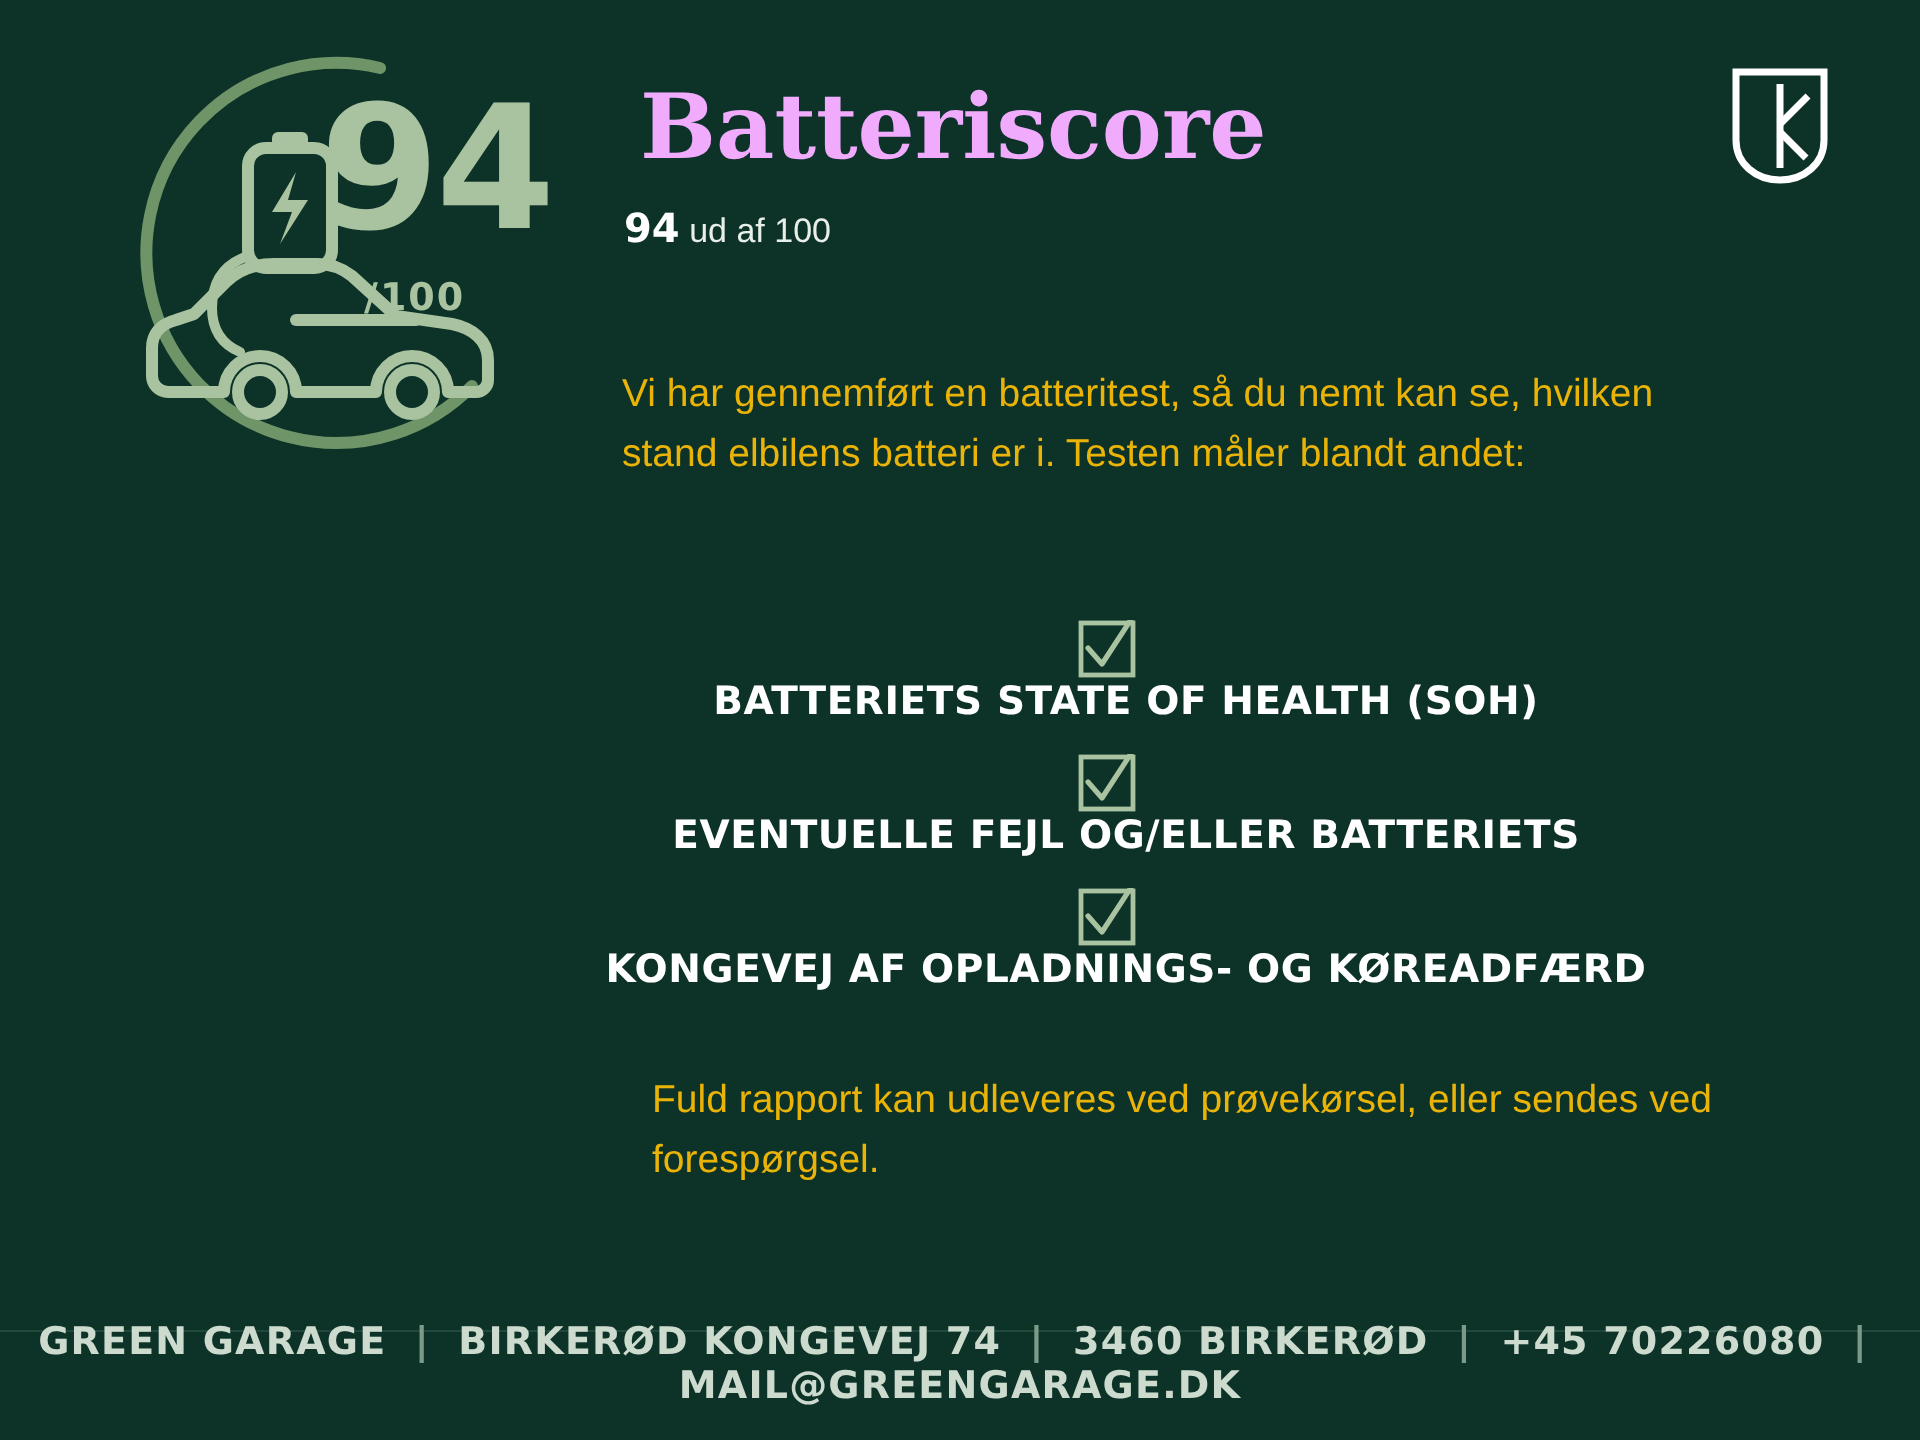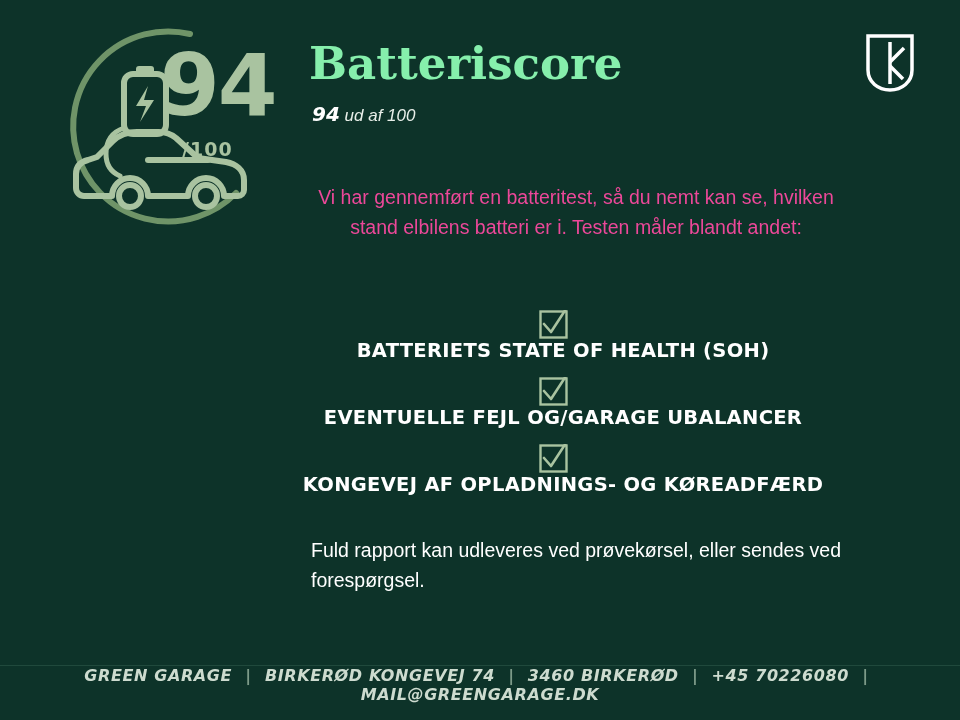--- a/index.html
+++ b/index.html
@@ -52,37 +52,36 @@
     font-family: "DejaVu Sans", sans-serif;
     font-weight: bold;
     font-size: 19px;
     letter-spacing: 1px;
     color: #a9c3a0;
   }
 
   
   .title {
     position: absolute;
-    left: 309px;
+    left: 320px;
     top: 38px;
     font-family: "DejaVu Serif", serif;
     font-weight: bold;
     font-size: 45px;
     line-height: 52px;
-    color: #86efac;
+    color: #f0abfc;
     letter-spacing: 0px;
     text-align: right;
   }
   .subtitle {
     position: absolute;
     left: 312px;
     top: 102px;
     font-size: 17px;
     color: #e8efe9;
-    font-style: italic;
   }
   .subtitle .big {
     font-family: "DejaVu Sans", sans-serif;
     font-weight: bold;
     font-size: 20px;
     color: #ffffff;
   }
 
   
   .logo {
@@ -94,22 +93,21 @@
   }
 
   
   .intro {
     position: absolute;
     left: 311px;
     top: 182px;
     width: 530px;
     font-size: 19.5px;
     line-height: 30px;
-    color: #ec4899;
-    text-align: center;
+    color: #eab308;
   }
 
   
   .checklist {
     position: absolute;
     left: 263px;
     top: 310px;
     width: 600px;
   }
   .check-row {
@@ -134,49 +132,48 @@
     font-weight: bold;
     font-size: 19.5px;
     letter-spacing: 0.3px;
     color: #ffffff;
     white-space: nowrap;
   }
 
   
   .outro {
     position: absolute;
-    left: 311px;
+    left: 326px;
     top: 535px;
     width: 540px;
     font-size: 19.5px;
     line-height: 30px;
-    color: #ffffff;
+    color: #eab308;
   }
 
   
   .footer-rule {
     position: absolute;
     left: 0;
     right: 0;
     bottom: 54px;
     height: 1px;
     background: #20493c;
   }
   .footer {
     position: absolute;
     left: 0;
     right: 0;
     bottom: 16px;
     text-align: center;
     font-family: "DejaVu Sans", sans-serif;
     font-weight: bold;
-    font-size: 16px;
+    font-size: 19px;
     letter-spacing: 0.6px;
     color: #cddbcf;
-    font-style: italic;
   }
   .footer .sep {
     color: #7c9a88;
     padding: 0 7px;
   }
 </style>
 </head>
 <body>
 
 <div class="page">
@@ -237,21 +234,21 @@
       <div class="check-label">BATTERIETS STATE OF HEALTH (SOH)</div>
     </div>
 
     <div class="check-row">
       <div class="check-box">
         <svg width="29" height="29" viewBox="0 0 29 29" aria-hidden="true">
           <rect x="1.5" y="1.5" width="26" height="26" fill="none" stroke="#a9c3a0" stroke-width="2.4"></rect>
           <path d="M5 14 l7 8 L27 -1" fill="none" stroke="#a9c3a0" stroke-width="2.6" stroke-linecap="round" stroke-linejoin="round"></path>
         </svg>
       </div>
-      <div class="check-label">EVENTUELLE FEJL OG/GARAGE UBALANCER</div>
+      <div class="check-label">EVENTUELLE FEJL OG/ELLER BATTERIETS</div>
     </div>
 
     <div class="check-row">
       <div class="check-box">
         <svg width="29" height="29" viewBox="0 0 29 29" aria-hidden="true">
           <rect x="1.5" y="1.5" width="26" height="26" fill="none" stroke="#a9c3a0" stroke-width="2.4"></rect>
           <path d="M5 14 l7 8 L27 -1" fill="none" stroke="#a9c3a0" stroke-width="2.6" stroke-linecap="round" stroke-linejoin="round"></path>
         </svg>
       </div>
       <div class="check-label">KONGEVEJ AF OPLADNINGS- OG KØREADFÆRD</div>

